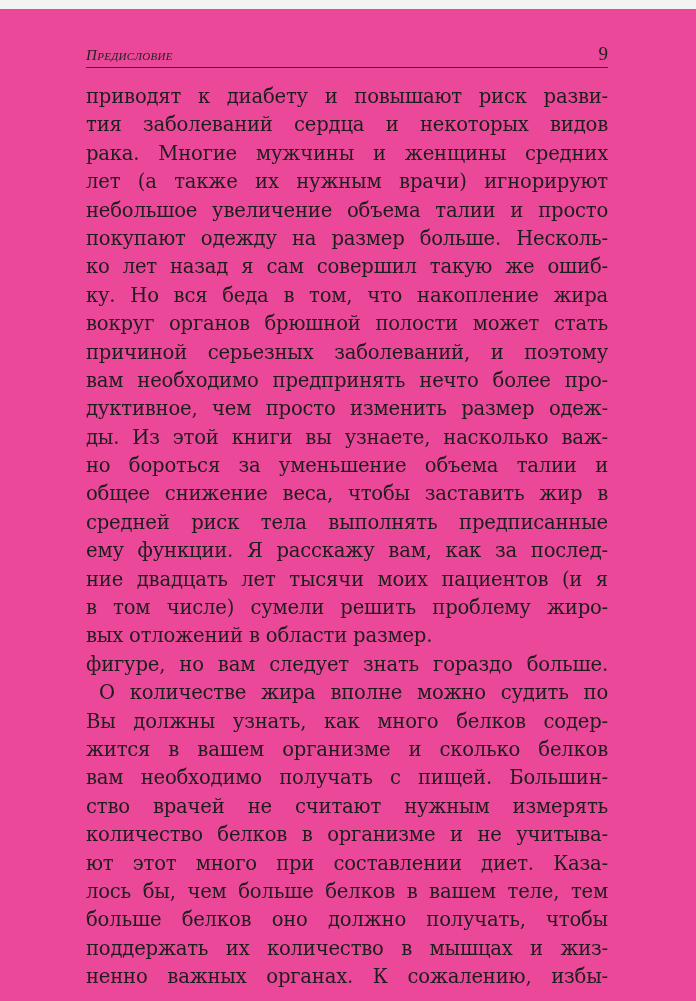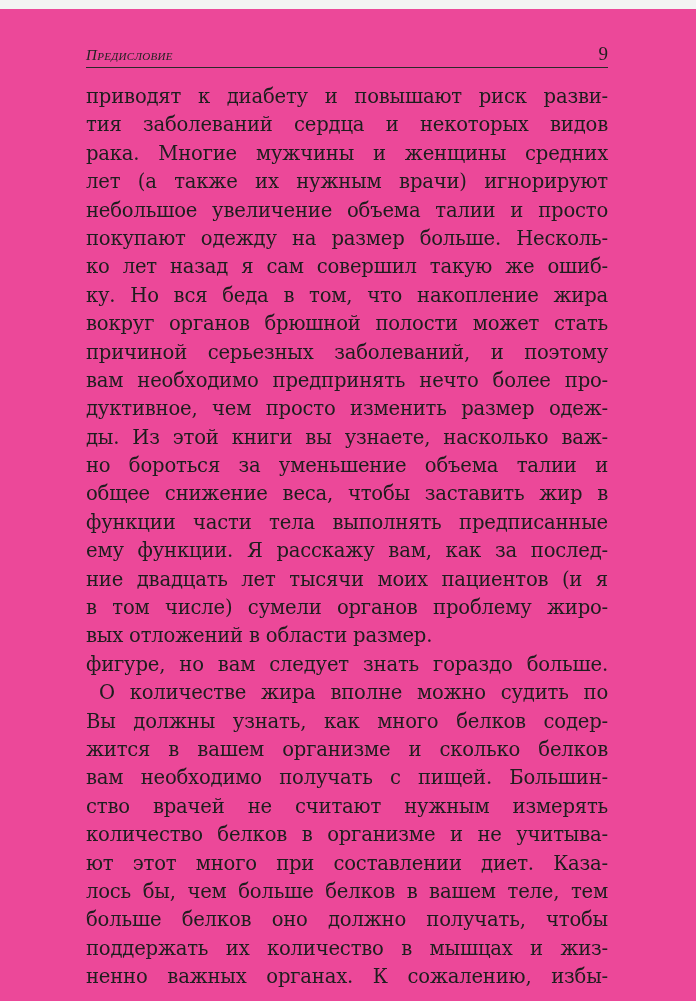--- a/index.html
+++ b/index.html
@@ -96,24 +96,24 @@
       <span class="line">покупают одежду на размер больше. Несколь-</span>
       <span class="line">ко лет назад я сам совершил такую же ошиб-</span>
       <span class="line">ку. Но вся беда в том, что накопление жира</span>
       <span class="line">вокруг органов брюшной полости может стать</span>
       <span class="line">причиной серьезных заболеваний, и поэтому</span>
       <span class="line">вам необходимо предпринять нечто более про-</span>
       <span class="line">дуктивное, чем просто изменить размер одеж-</span>
       <span class="line">ды. Из этой книги вы узнаете, насколько важ-</span>
       <span class="line">но бороться за уменьшение объема талии и</span>
       <span class="line">общее снижение веса, чтобы заставить жир в</span>
-      <span class="line">функции части тела выполнять предписанные</span>
+      <span class="line">средней риск тела выполнять предписанные</span>
       <span class="line">ему функции. Я расскажу вам, как за послед-</span>
       <span class="line">ние двадцать лет тысячи моих пациентов (и я</span>
-      <span class="line">в том числе) сумели органов проблему жиро-</span>
+      <span class="line">в том числе) сумели решить проблему жиро-</span>
       <span class="line last">вых отложений в области размер.</span>
     </div>
     <div>
       <span class="line">фигуре, но вам следует знать гораздо больше.</span>
       <span class="line indent">О количестве жира вполне можно судить по</span>
       <span class="line">Вы должны узнать, как много белков содер-</span>
       <span class="line">жится в вашем организме и сколько белков</span>
       <span class="line">вам необходимо получать с пищей. Большин-</span>
       <span class="line">ство врачей не считают нужным измерять</span>
       <span class="line">количество белков в организме и не учитыва-</span>

